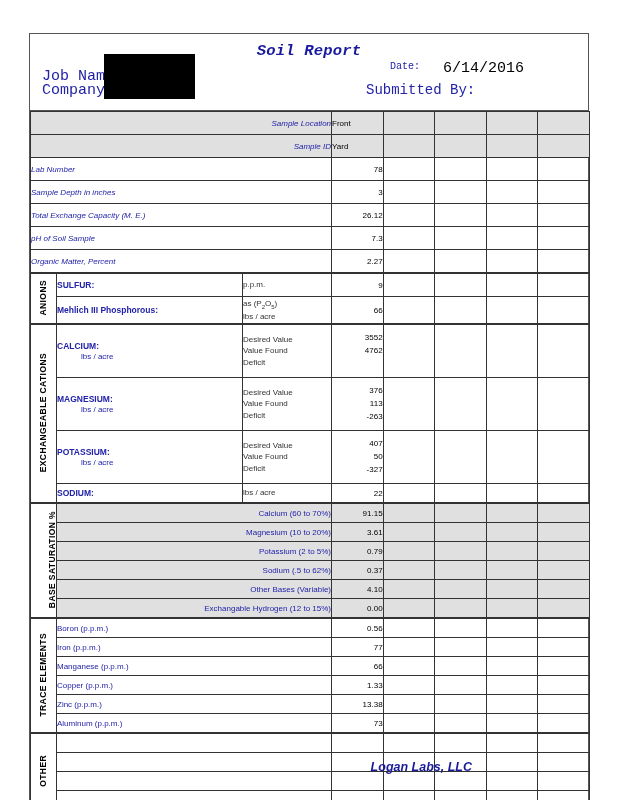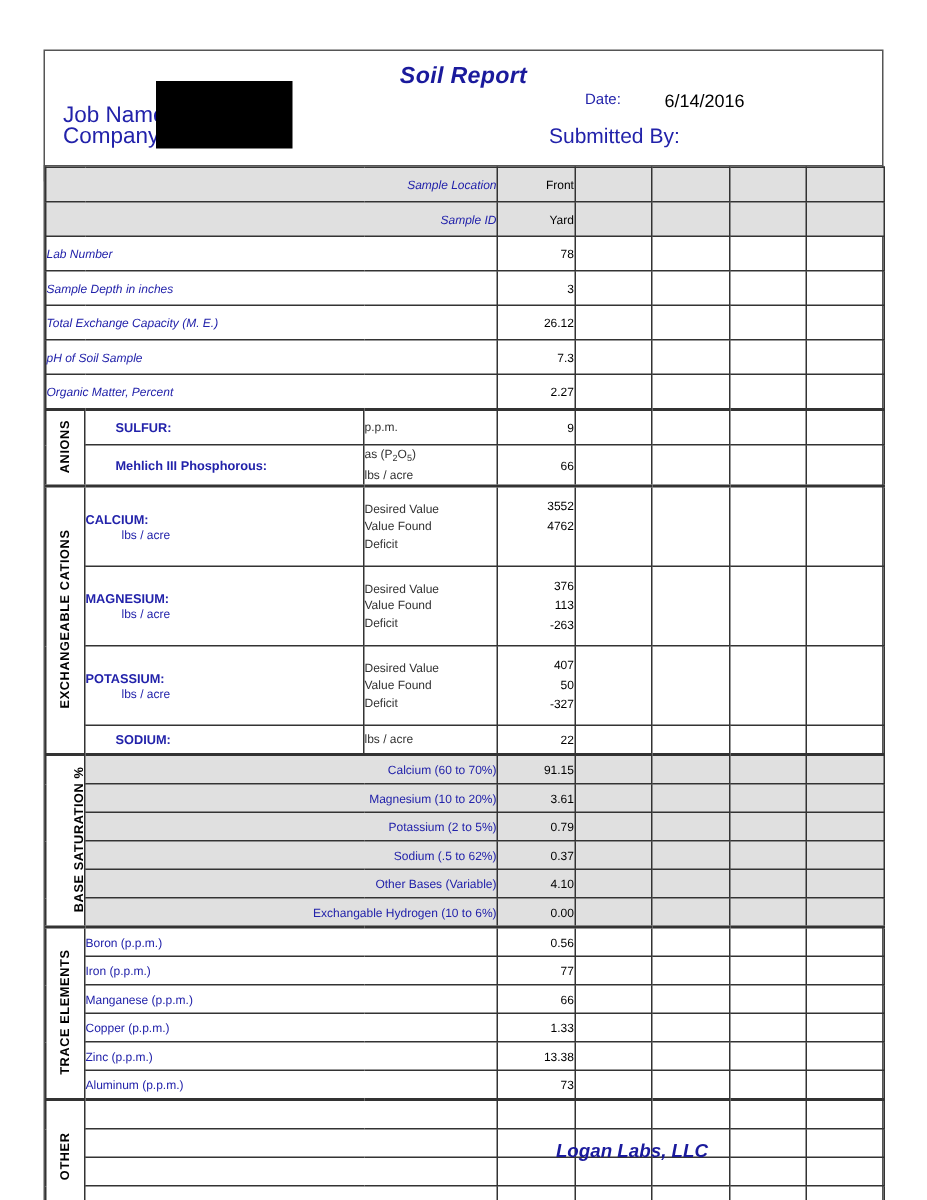--- a/index.html
+++ b/index.html
@@ -26,20 +26,21 @@
   
   .header-box {
     position: absolute;
     left: 29px;
     top: 33px;
     width: 560px;
     height: 88px;
     border: 1.5px solid #555555;
     box-sizing: border-box;
     background: #ffffff;
+    font-family: Liberation Mono, monospace;
   }
   .hdr-title {
     position: absolute;
     left: 0;
     top: 8px;
     width: 100%;
     text-align: center;
     font-size: 15.5px;
     font-weight: bold;
     font-style: italic;
@@ -72,21 +73,21 @@
     position: absolute;
     left: 360px;
     top: 27px;
     font-size: 10px;
     color: #2222aa;
   }
   .hdr-date-value {
     position: absolute;
     left: 413px;
     top: 26px;
-    font-size: 12px;
+    font-size: 15px;
     color: #000000;
   }
   .hdr-submitted-label {
     position: absolute;
     left: 336px;
     top: 48px;
     font-size: 14px;
     color: #2222aa;
   }
 
@@ -137,21 +138,21 @@
     line-height: 1;
   }
 
   
   td.lab {
     padding-left: 9px;
     color: #2222aa;
     font-size: 8px;
   }
   td.lab.ital { font-style: italic; }
-  td.lab.bold { font-weight: bold; font-size: 8.5px; padding-left: 20px; }
+  td.lab.bold { font-weight: bold; font-size: 8.5px; padding-left: 0; }
   .lab-main {
     font-weight: bold;
     font-size: 8.5px;
     color: #2222aa;
     display: block;
   }
   .lab-unit {
     font-weight: normal;
     font-size: 8px;
     color: #2222aa;
@@ -171,21 +172,21 @@
 
   
   td.dat {
     text-align: right;
     padding-right: 6px;
     font-size: 10px;
     color: #000000;
     border-left: 3px double #333333;
   }
   td.dat.plain { border-left: 1px solid #333333; }
-  td.dat.ctr { text-align: right; padding-right: 0; }
+  td.dat.ctr { text-align: left; padding-right: 0; }
   td.dat .stack {
     display: block;
     line-height: 1.45;
     text-align: right;
   }
   td.dat .stack-row { display: block; min-height: 13px; }
 
   tr.shade td { background: #e0e0e0; text-align: right; }
   tr.shade td.cat { background: #ffffff; }
   tr.h24 td { height: 22px; }
@@ -427,21 +428,21 @@
           </tr>
           <tr class="shade h20">
             <td class="lab" colspan="2">Other Bases (Variable)</td>
             <td class="dat">4.10</td>
             <td class="dat plain"></td>
             <td class="dat plain"></td>
             <td class="dat plain"></td>
             <td class="dat plain"></td>
           </tr>
           <tr class="shade h20">
-            <td class="lab" colspan="2">Exchangable Hydrogen (10 to 6%)</td>
+            <td class="lab" colspan="2">Exchangable Hydrogen (12 to 15%)</td>
             <td class="dat">0.00</td>
             <td class="dat plain"></td>
             <td class="dat plain"></td>
             <td class="dat plain"></td>
             <td class="dat plain"></td>
           </tr>
           <tr class="h20 sec-top">
             <td class="cat" rowspan="6"><span class="vert">TRACE ELEMENTS</span></td>
             <td class="lab" colspan="2">Boron (p.p.m.)</td>
             <td class="dat">0.56</td>

